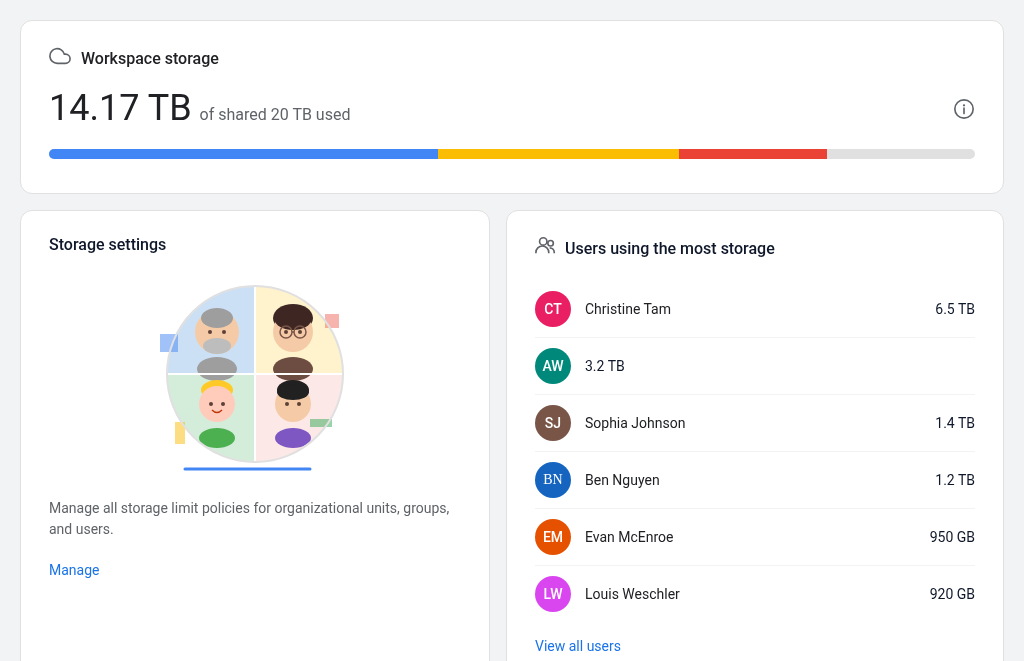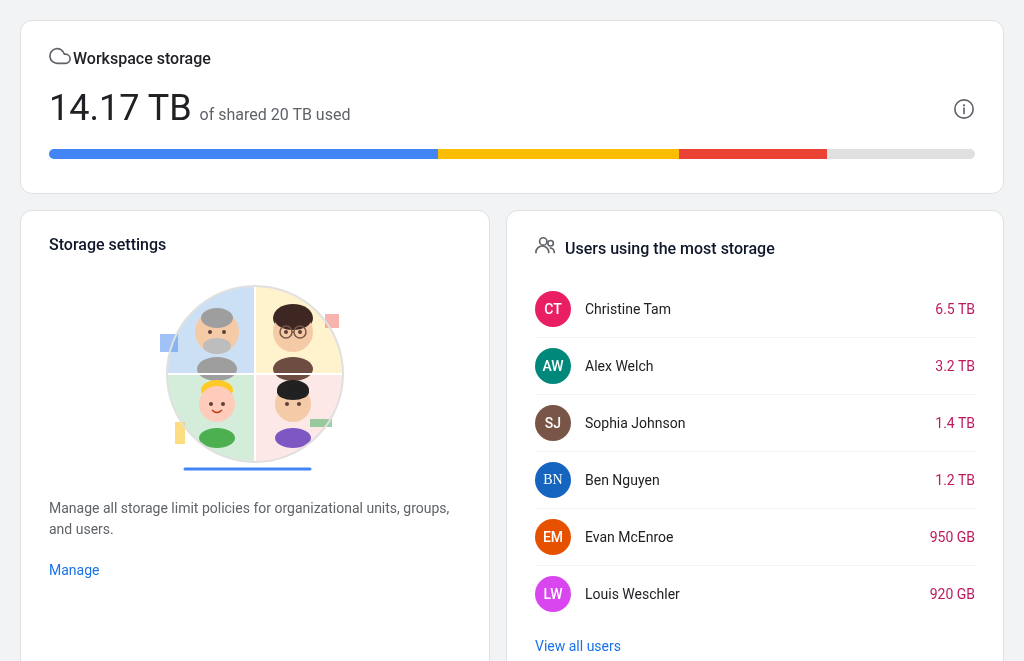--- a/index.html
+++ b/index.html
@@ -21,21 +21,21 @@
     .card {
       background: #fff;
       border-radius: 12px;
       border: 1px solid #e0e0e0;
       padding: 24px 28px;
     }
     
     .storage-header {
       display: flex;
       align-items: center;
-      gap: 2px;
+      gap: 10px;
       margin-bottom: 16px;
     }
     .storage-header-title {
       font-size: 16px;
       font-weight: 500;
       color: #202124;
     }
     .storage-amount {
       font-size: 36px;
       font-weight: 400;
@@ -160,21 +160,21 @@
       font-weight: 500;
       color: #fff;
     }
     .user-name {
       flex: 1;
       font-size: 14px;
       color: #202124;
     }
     .user-storage {
       font-size: 14px;
-      color: #be185d;
+      color: #0f172a;
     }
     .view-all-link {
       display: inline-block;
       margin-top: 16px;
       font-size: 14px;
       color: #1a73e8;
       cursor: pointer;
       text-decoration: none;
     }
 
@@ -339,21 +339,20 @@
       </div>
 
       <div id="users-list">
           <div class="user-row">
             <div class="user-avatar av-pink">CT</div>
             <span class="user-name">Christine Tam</span>
             <span class="user-storage">6.5 TB</span>
           </div>
           <div class="user-row">
             <div class="user-avatar av-teal">AW</div>
-            <span class="user-name">Alex Welch</span>
             <span class="user-storage">3.2 TB</span>
           </div>
           <div class="user-row">
             <div class="user-avatar av-brown">SJ</div>
             <span class="user-name">Sophia Johnson</span>
             <span class="user-storage">1.4 TB</span>
           </div>
           <div class="user-row">
             <div class="user-avatar av-blue">BN</div>
             <span class="user-name">Ben Nguyen</span>

